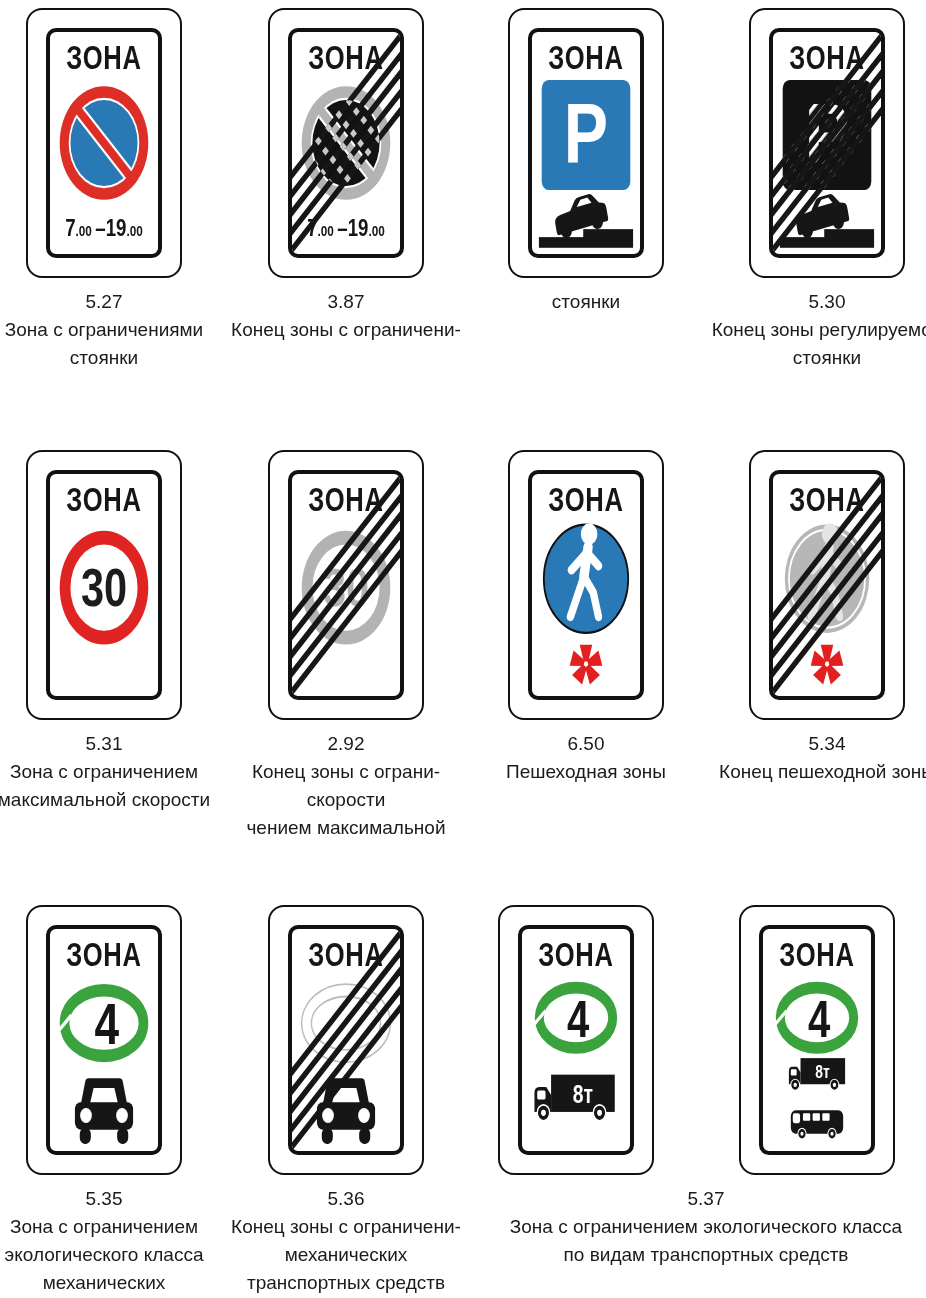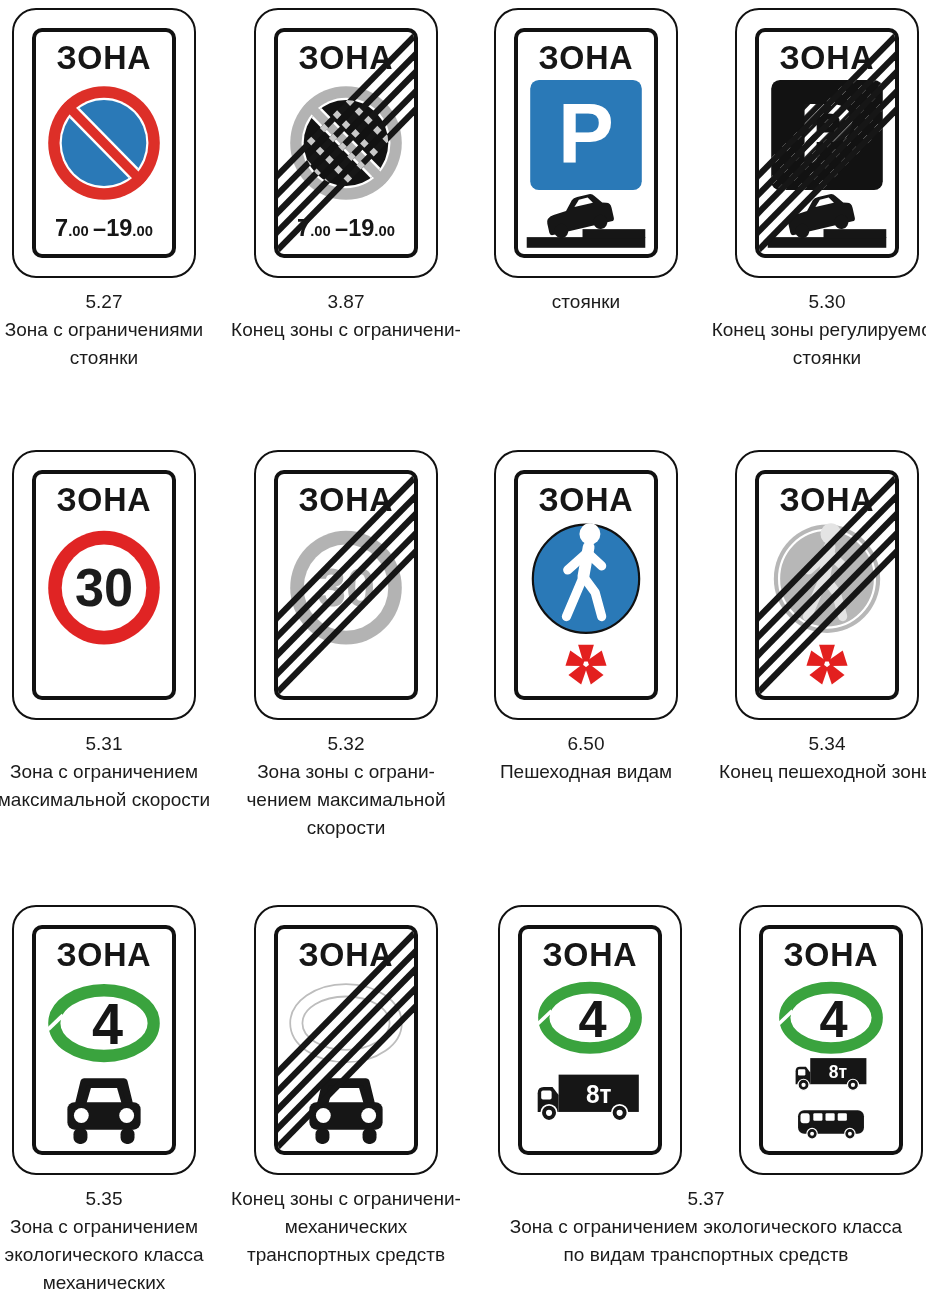--- a/index.html
+++ b/index.html
@@ -2,22 +2,22 @@
 <html><head>
 <meta charset="utf-8">
 <style>
   html,body{margin:0;padding:0;background:#ffffff;}
   #sheet{position:relative;width:926px;height:1298px;background:#ffffff;overflow:hidden;
          font-family:"Liberation Sans",sans-serif;}
   .cell{position:absolute;width:240px;}
   .r1{top:8px}.r2{top:450px}.r3{top:905px}
   .c1{left:-16px}.c2{left:226px}.c3{left:466px}.c4{left:707px}
   .c37{left:466px;width:480px}
-  .plate{width:184px;height:270px;box-sizing:border-box;border:2.5px solid #111;
-         border-radius:24px;padding:18px;background:#fff;margin:0 auto;}
+  .plate{width:156px;height:270px;box-sizing:border-box;border:2.5px solid #111;
+         border-radius:16px;padding:18px;background:#fff;margin:0 auto;}
   .plate-inner{width:100%;height:100%;box-sizing:border-box;border:4px solid #111;
                border-radius:10px;overflow:hidden;background:#fff;}
   .plate-inner svg{display:block;width:100%;height:100%;}
   .pair{position:relative;height:270px;}
   .pair .plate{position:absolute;top:0;margin:0;}
   .pA{left:32px}.pB{left:273px}
   .cap{margin-top:10px;text-align:center;font-size:19px;line-height:28px;color:#1b1b1b;}
   .cap div{white-space:nowrap;}
   
   text{font-family:"Liberation Sans",sans-serif;}
@@ -234,43 +234,43 @@
       <g>
         <circle cx="78" cy="128" r="64" fill="#b3b3b3"></circle>
         <circle cx="78" cy="128" r="48.5" fill="#ffffff"></circle>
         <text class="num30" x="78" y="149" fill="#b3b3b3">30</text>
       </g>
       <use href="#sym-stripes" color="#161616"></use>
     </svg>
   </div>
       </div>
   <div class="cap">
-    <div>5.32</div>
-    <div>Зона зоны с ограни-</div>
+    <div>2.92</div>
+    <div>Конец зоны с ограни-</div>
+    <div>скорости</div>
     <div>чением максимальной</div>
-    <div>скорости</div>
   </div>
 </div>
 
 <div class="cell r2 c3">
   <div class="plate">
         <div class="plate-inner">
     <svg viewBox="0 0 156 250" preserveAspectRatio="none">
       <text class="zona" x="78" y="42">ЗОНА</text>
       <g>
         <circle cx="78" cy="118" r="61" fill="#2a79b7" stroke="#111" stroke-width="2.5"></circle>
         <use href="#sym-ped" color="#ffffff" transform="translate(78,120) scale(1.5)"></use>
       </g>
       <use href="#sym-ast" color="#e3201f" transform="translate(78,214) scale(0.95)"></use>
     </svg>
   </div>
       </div>
   <div class="cap">
     <div>6.50</div>
-    <div>Пешеходная видам</div>
+    <div>Пешеходная зоны</div>
   </div>
 </div>
 
 <div class="cell r2 c4">
   <div class="plate">
         <div class="plate-inner">
     <svg viewBox="0 0 156 250" preserveAspectRatio="none">
       <text class="zona" x="78" y="42">ЗОНА</text>
       <g>
         <circle cx="78" cy="118" r="61" fill="#b7b7b7"></circle>
@@ -319,20 +319,21 @@
       <g>
         <ellipse cx="78" cy="106" rx="64" ry="44" fill="none" stroke="#bdbdbd" stroke-width="2"></ellipse>
         <ellipse cx="78" cy="106" rx="50" ry="30" fill="none" stroke="#bdbdbd" stroke-width="2"></ellipse>
       </g>
       <use href="#sym-car-front" transform="translate(78,198)"></use>
       <use href="#sym-stripes" color="#161616"></use>
     </svg>
   </div>
       </div>
   <div class="cap">
+    <div>5.36</div>
     <div>Конец зоны с ограничени-</div>
     <div>механических</div>
     <div>транспортных средств</div>
   </div>
 </div>
 
 <div class="cell r3 c37">
   <div class="pair">
     <div class="plate pA">
           <div class="plate-inner">

